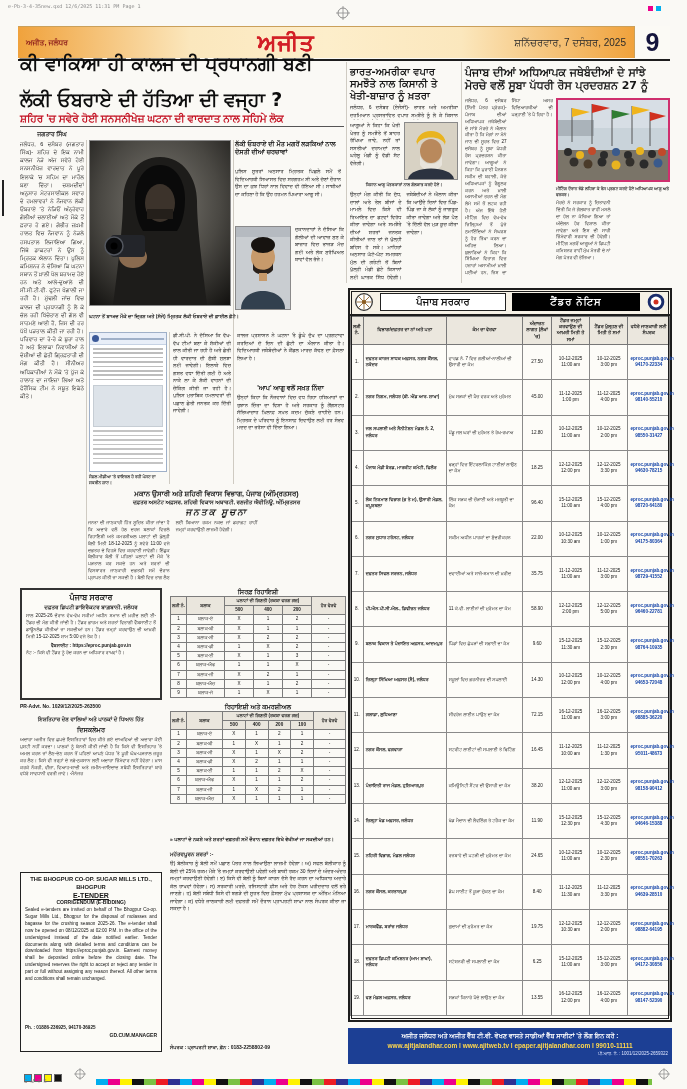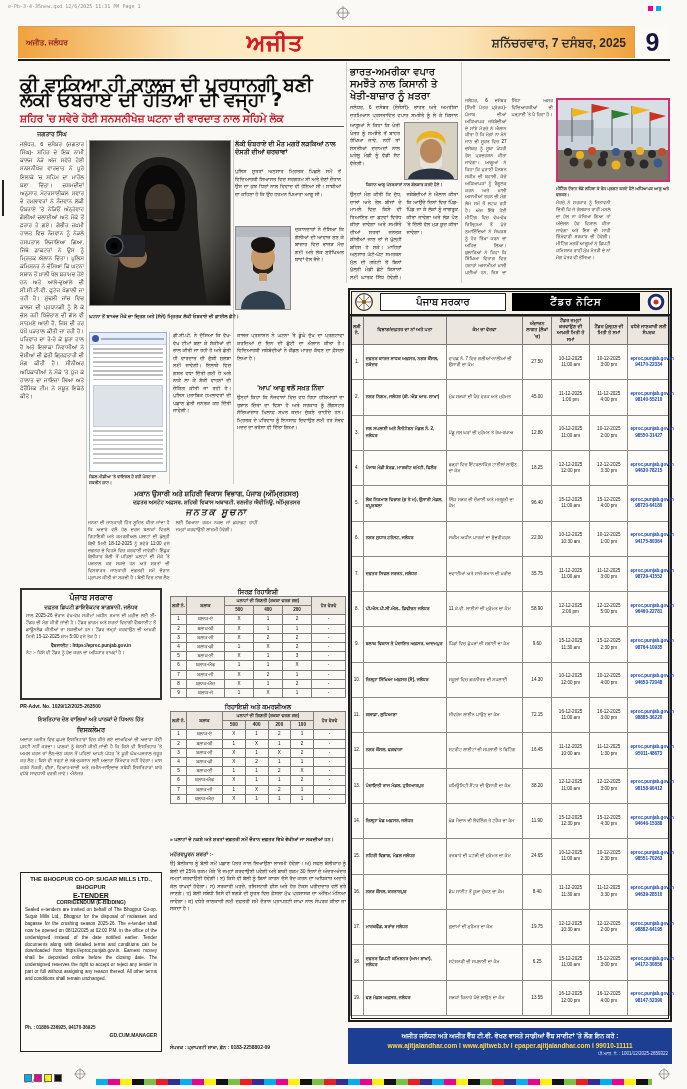--- a/index.html
+++ b/index.html
@@ -16,21 +16,21 @@
 .t6{font-size:6px;line-height:1.45;}
 .t7{font-size:7px;line-height:1.35;}
 .c2{column-count:2;column-gap:5px;column-fill:auto;}
 .c3{column-count:3;column-gap:6px;column-fill:auto;}
 .ovh{overflow:hidden;}
 .hlv{width:1px;background:#cfcbc2;}
 .print-line{font-family:"DejaVu Sans Mono",monospace;font-size:5px;color:#8a8a8a;}
 .band{background:linear-gradient(90deg,#f0a23c,#fbe7bd 28%,#fdeecb 50%,#fbe7bd 72%,#f0a23c);border-top:1px solid #caa05a;display:flex;align-items:center;justify-content:space-between;padding:0 8px;}
 .masthead{font-family:"DejaVu Sans",sans-serif;font-size:22px;font-weight:800;color:#d21f26;letter-spacing:1px;text-shadow:0 0 .4px #d21f26;}
 .edition{font-size:7.5px;font-weight:700;color:#8b1a1a;}
-.banddate{font-size:12px;font-weight:700;color:#2b2b2b;margin-left:10px;}
+.banddate{font-size:10px;font-weight:400;color:#2b2b2b;margin-left:10px;}
 .pagebox{background:#fbfaf5;display:flex;align-items:center;justify-content:center;font-size:25px;font-weight:800;color:#14143c;border-left:1px solid #caa05a;}
 .hl{font-family:"DejaVu Sans",sans-serif;font-weight:800;color:#0d0d0d;font-size:19px;line-height:1.18;letter-spacing:-.2px;}
 .subhl{font-size:10.5px;font-weight:800;color:#c41425;}
 .photoframe{border:1px solid #8a8a8a;background:#ddd;}
 .caption{font-weight:700;color:#1b1b1b;}
 .embed{background:#fff;border:1px solid #9fb0c8;}
 .embed-top{height:12px;background:#e8eef8;border-bottom:1px solid #c6d2e4;display:flex;align-items:center;gap:2px;padding:0 2px;}
 .embed-av{width:7px;height:7px;border-radius:50%;background:#3b5998;}
 .embed-bar{height:2px;background:#9fb0c8;flex:1;}
 .embed-lines{margin:3px 3px 0 3px;height:34px;background:repeating-linear-gradient(180deg,#bdbdbd 0 1.6px,transparent 1.6px 4.4px);}
@@ -84,21 +84,21 @@
   </div>
   <div class="abs pagebox" style="left:634px;top:26px;width:36px;height:32px;">9</div>
   <div class="abs rule" style="left:18px;top:59px;width:652px;height:2px;"></div>
 
   <div class="abs hlv" style="left:346px;top:62px;height:221px;"></div>
   <div class="abs hlv" style="left:461px;top:62px;height:221px;"></div>
   <div class="abs hlv" style="left:86px;top:140px;height:440px;"></div>
   <div class="abs hlv" style="left:169px;top:332px;height:152px;"></div>
   <div class="abs hlv" style="left:233px;top:140px;height:344px;"></div>
 
-  <div class="abs hl" style="left:20px;top:73px;width:324px;">ਕੀ ਵਾਕਿਆ ਹੀ ਕਾਲਜ ਦੀ ਪ੍ਰਧਾਨਗੀ ਬਣੀ</div>
+  <div class="abs hl" style="left:20px;top:52px;width:324px;">ਕੀ ਵਾਕਿਆ ਹੀ ਕਾਲਜ ਦੀ ਪ੍ਰਧਾਨਗੀ ਬਣੀ</div>
   <div class="abs hl" style="left:20px;top:88px;width:324px;">ਲੱਕੀ ਓਬਰਾਏ ਦੀ ਹੱਤਿਆ ਦੀ ਵਜ੍ਹਾ ?</div>
   <div class="abs subhl" style="left:20px;top:112px;width:324px;">ਸ਼ਹਿਰ 'ਚ ਸਵੇਰੇ ਹੋਈ ਸਨਸਨੀਖੇਜ਼ ਘਟਨਾ ਦੀ ਵਾਰਦਾਤ ਨਾਲ ਸਹਿਮੇ ਲੋਕ</div>
   <div class="abs" style="left:20px;top:126px;width:324px;height:1px;background:#555;"></div>
   <div class="abs b t6 ctr" style="left:20px;top:130px;width:64px;">ਜਗਤਾਰ ਸਿੰਘ</div>
   <div class="abs t55 jt ovh" style="left:20px;top:140px;width:64px;height:440px;">ਜਲੰਧਰ, 6 ਦਸੰਬਰ (ਜਗਤਾਰ ਸਿੰਘ)- ਸ਼ਹਿਰ ਦੇ ਇਕ ਨਾਮੀ ਕਾਲਜ ਨੇੜੇ ਅੱਜ ਸਵੇਰੇ ਹੋਈ ਸਨਸਨੀਖੇਜ਼ ਵਾਰਦਾਤ ਨੇ ਪੂਰੇ ਇਲਾਕੇ 'ਚ ਸਹਿਮ ਦਾ ਮਾਹੌਲ ਬਣਾ ਦਿੱਤਾ। ਚਸ਼ਮਦੀਦਾਂ ਅਨੁਸਾਰ ਮੋਟਰਸਾਈਕਲ ਸਵਾਰ ਦੋ ਹਮਲਾਵਰਾਂ ਨੇ ਨੌਜਵਾਨ ਲੱਕੀ ਓਬਰਾਏ 'ਤੇ ਨੇੜਿਓਂ ਅੰਨ੍ਹੇਵਾਹ ਗੋਲੀਆਂ ਚਲਾਈਆਂ ਅਤੇ ਮੌਕੇ ਤੋਂ ਫ਼ਰਾਰ ਹੋ ਗਏ। ਗੰਭੀਰ ਜ਼ਖ਼ਮੀ ਹਾਲਤ ਵਿਚ ਨੌਜਵਾਨ ਨੂੰ ਨੇੜਲੇ ਹਸਪਤਾਲ ਲਿਜਾਇਆ ਗਿਆ, ਜਿੱਥੇ ਡਾਕਟਰਾਂ ਨੇ ਉਸ ਨੂੰ ਮ੍ਰਿਤਕ ਐਲਾਨ ਦਿੱਤਾ। ਪੁਲਿਸ ਕਮਿਸ਼ਨਰ ਨੇ ਦੱਸਿਆ ਕਿ ਘਟਨਾ ਸਥਾਨ ਤੋਂ ਖ਼ਾਲੀ ਖੋਲ ਬਰਾਮਦ ਹੋਏ ਹਨ ਅਤੇ ਆਲੇ-ਦੁਆਲੇ ਦੀ ਸੀ.ਸੀ.ਟੀ.ਵੀ. ਫੁਟੇਜ ਖੰਗਾਲੀ ਜਾ ਰਹੀ ਹੈ। ਮੁੱਢਲੀ ਜਾਂਚ ਵਿਚ ਕਾਲਜ ਦੀ ਪ੍ਰਧਾਨਗੀ ਨੂੰ ਲੈ ਕੇ ਚੱਲ ਰਹੀ ਖਿੱਚੋਤਾਣ ਦੀ ਗੱਲ ਵੀ ਸਾਹਮਣੇ ਆਈ ਹੈ, ਜਿਸ ਦੀ ਹਰ ਪੱਖੋਂ ਪੜਤਾਲ ਕੀਤੀ ਜਾ ਰਹੀ ਹੈ। ਪਰਿਵਾਰ ਦਾ ਰੋ-ਰੋ ਕੇ ਬੁਰਾ ਹਾਲ ਹੈ ਅਤੇ ਇਲਾਕਾ ਨਿਵਾਸੀਆਂ ਨੇ ਦੋਸ਼ੀਆਂ ਦੀ ਛੇਤੀ ਗ੍ਰਿਫ਼ਤਾਰੀ ਦੀ ਮੰਗ ਕੀਤੀ ਹੈ। ਸੀਨੀਅਰ ਅਧਿਕਾਰੀਆਂ ਨੇ ਮੌਕੇ 'ਤੇ ਪੁੱਜ ਕੇ ਹਾਲਾਤ ਦਾ ਜਾਇਜ਼ਾ ਲਿਆ ਅਤੇ ਫੋਰੈਂਸਿਕ ਟੀਮ ਨੇ ਸਬੂਤ ਇਕੱਠੇ ਕੀਤੇ।</div>
 
   <div class="abs photoframe" style="left:89px;top:140px;width:142px;height:166px;">
     <svg width="140" height="164" viewBox="0 0 140 164" preserveAspectRatio="none">
       <defs>
           <radialGradient id="gbg" cx="50%" cy="38%" r="78%">
@@ -396,20 +396,21 @@
       <ellipse cx="26" cy="28" rx="11" ry="12" fill="#b9895c"></ellipse>
       <path d="M11 22 C11 10 41 10 41 22 C41 14 35 8 26 8 C17 8 11 14 11 22 Z" fill="#e9b41f"></path>
       <path d="M12 22 C14 12 38 12 40 22 L40 18 C36 10 16 10 12 18 Z" fill="#e9b41f"></path>
       <path d="M15 32 C17 44 35 44 37 32 L37 42 C31 50 21 50 15 42 Z" fill="#e8e4dc"></path>
       <path d="M3 56 C5 42 47 42 49 56 Z" fill="#2c3340"></path>
     </svg>
   </div>
   <div class="abs t4 ctr caption" style="left:350px;top:182px;width:108px;">ਕਿਸਾਨ ਆਗੂ ਪੱਤਰਕਾਰਾਂ ਨਾਲ ਗੱਲਬਾਤ ਕਰਦੇ ਹੋਏ।</div>
   <div class="abs t5 jt ovh c2" style="left:350px;top:191px;width:108px;height:90px;">ਉਨ੍ਹਾਂ ਮੰਗ ਕੀਤੀ ਕਿ ਦੁੱਧ, ਦਾਲਾਂ ਅਤੇ ਤੇਲ ਬੀਜਾਂ ਦੇ ਮਾਮਲੇ ਵਿਚ ਕਿਸੇ ਵੀ ਰਿਆਇਤ ਦਾ ਡਟਵਾਂ ਵਿਰੋਧ ਕੀਤਾ ਜਾਵੇਗਾ ਅਤੇ ਸਮਝੌਤੇ ਦੀਆਂ ਸ਼ਰਤਾਂ ਜਨਤਕ ਕੀਤੀਆਂ ਜਾਣ ਤਾਂ ਜੋ ਖੁੱਲ੍ਹੀ ਬਹਿਸ ਹੋ ਸਕੇ। ਮਾਹਿਰਾਂ ਅਨੁਸਾਰ ਘੱਟੋ-ਘੱਟ ਸਮਰਥਨ ਮੁੱਲ ਦੀ ਗਰੰਟੀ ਤੋਂ ਬਿਨਾਂ ਖੁੱਲ੍ਹੀ ਮੰਡੀ ਛੋਟੇ ਕਿਸਾਨਾਂ ਲਈ ਘਾਤਕ ਸਿੱਧ ਹੋਵੇਗੀ। ਜਥੇਬੰਦੀਆਂ ਨੇ ਐਲਾਨ ਕੀਤਾ ਕਿ ਆਉਂਦੇ ਦਿਨਾਂ ਵਿਚ ਪਿੰਡ-ਪਿੰਡ ਜਾ ਕੇ ਲੋਕਾਂ ਨੂੰ ਜਾਗਰੂਕ ਕੀਤਾ ਜਾਵੇਗਾ ਅਤੇ ਲੋੜ ਪੈਣ 'ਤੇ ਦਿੱਲੀ ਵੱਲ ਮੁੜ ਕੂਚ ਕੀਤਾ ਜਾਵੇਗਾ।</div>
 
+  <div class="abs b" style="left:465px;top:66px;width:205px;font-size:11px;line-height:1.2;font-family:'DejaVu Sans',sans-serif;">ਪੰਜਾਬ ਦੀਆਂ ਅਧਿਆਪਕ ਜਥੇਬੰਦੀਆਂ ਦੇ ਸਾਂਝੇ ਮੋਰਚੇ ਵਲੋਂ ਸੂਬਾ ਪੱਧਰੀ ਰੋਸ ਪ੍ਰਦਰਸ਼ਨ 27 ਨੂੰ</div>
   <div class="abs t45 jt ovh c2" style="left:465px;top:98px;width:88px;height:184px;">ਜਲੰਧਰ, 6 ਦਸੰਬਰ (ਨਿੱਜੀ ਪੱਤਰ ਪ੍ਰੇਰਕ)- ਪੰਜਾਬ ਦੀਆਂ ਅਧਿਆਪਕ ਜਥੇਬੰਦੀਆਂ ਦੇ ਸਾਂਝੇ ਮੋਰਚੇ ਨੇ ਐਲਾਨ ਕੀਤਾ ਹੈ ਕਿ ਮੰਗਾਂ ਨਾ ਮੰਨੇ ਜਾਣ ਦੀ ਸੂਰਤ ਵਿਚ 27 ਦਸੰਬਰ ਨੂੰ ਸੂਬਾ ਪੱਧਰੀ ਰੋਸ ਪ੍ਰਦਰਸ਼ਨ ਕੀਤਾ ਜਾਵੇਗਾ। ਆਗੂਆਂ ਨੇ ਕਿਹਾ ਕਿ ਪੁਰਾਣੀ ਪੈਨਸ਼ਨ ਸਕੀਮ ਦੀ ਬਹਾਲੀ, ਕੱਚੇ ਅਧਿਆਪਕਾਂ ਨੂੰ ਰੈਗੂਲਰ ਕਰਨ ਅਤੇ ਖ਼ਾਲੀ ਅਸਾਮੀਆਂ ਭਰਨ ਦੀ ਮੰਗ ਲੰਮੇ ਸਮੇਂ ਤੋਂ ਲਟਕ ਰਹੀ ਹੈ। ਅੱਜ ਇੱਥੇ ਹੋਈ ਮੀਟਿੰਗ ਵਿਚ ਵੱਖ-ਵੱਖ ਜ਼ਿਲ੍ਹਿਆਂ ਤੋਂ ਪੁੱਜੇ ਨੁਮਾਇੰਦਿਆਂ ਨੇ ਸੰਘਰਸ਼ ਨੂੰ ਹੋਰ ਤਿੱਖਾ ਕਰਨ ਦਾ ਅਹਿਦ ਲਿਆ। ਬੁਲਾਰਿਆਂ ਨੇ ਕਿਹਾ ਕਿ ਸਿੱਖਿਆ ਵਿਭਾਗ ਵਿਚ ਹਜ਼ਾਰਾਂ ਅਸਾਮੀਆਂ ਖ਼ਾਲੀ ਪਈਆਂ ਹਨ, ਜਿਸ ਦਾ ਸਿੱਧਾ ਅਸਰ ਵਿਦਿਆਰਥੀਆਂ ਦੀ ਪੜ੍ਹਾਈ 'ਤੇ ਪੈ ਰਿਹਾ ਹੈ।</div>
   <div class="abs" style="left:556px;top:98px;width:114px;height:84px;border:2px solid #cf2f6e;background:#cdd7da;">
     <svg width="110" height="80" viewBox="0 0 110 80" preserveAspectRatio="none">
       <rect width="110" height="80" fill="#c9d3da"></rect>
       <rect width="110" height="28" fill="#d7dee5"></rect>
       <rect x="0" y="20" width="36" height="16" fill="#aab3ba"></rect>
       <line x1="14" y1="8" x2="14" y2="42" stroke="#555" stroke-width="1"></line>
       <path d="M14 8 L32 12 L14 17 Z" fill="#f0b41c"></path>
       <line x1="34" y1="4" x2="34" y2="44" stroke="#555" stroke-width="1"></line>
       <path d="M34 4 L52 8 L34 13 Z" fill="#d03020"></path>

